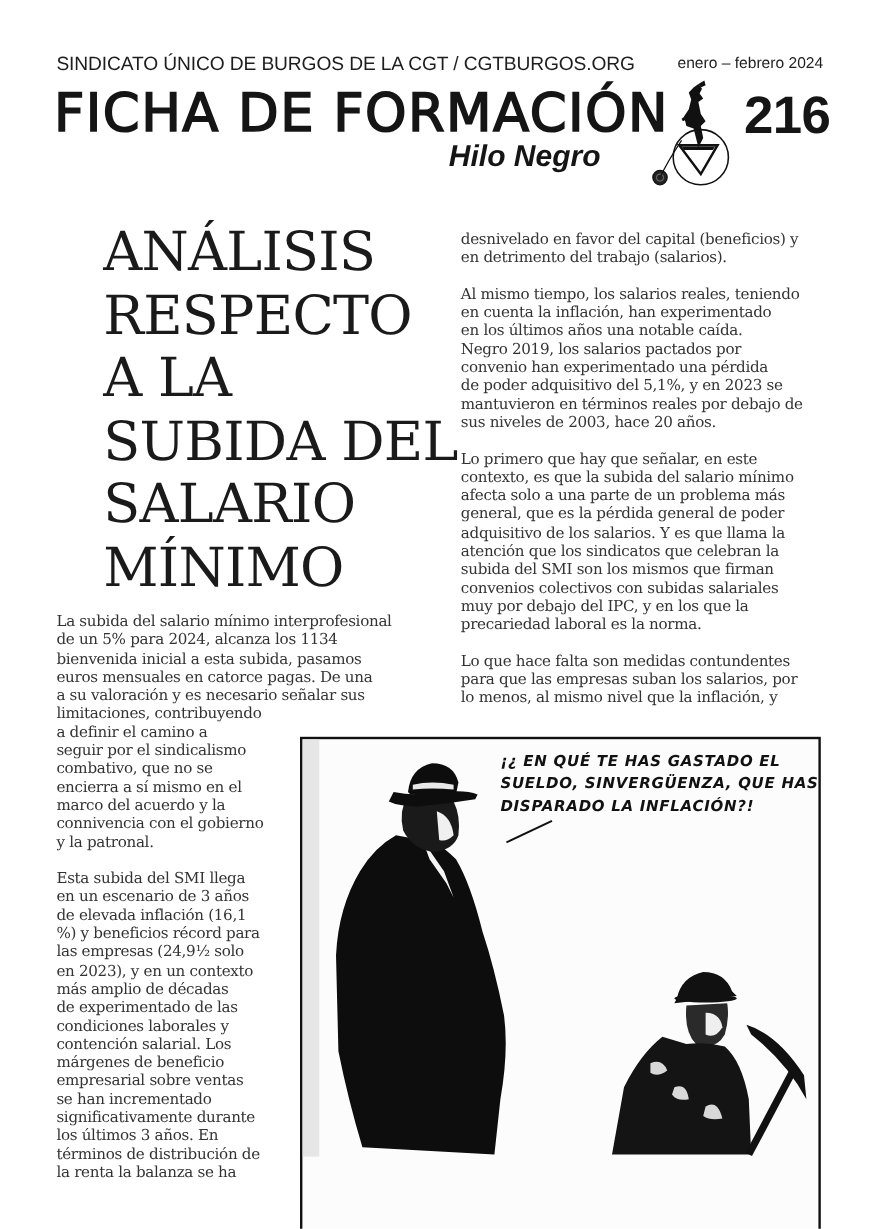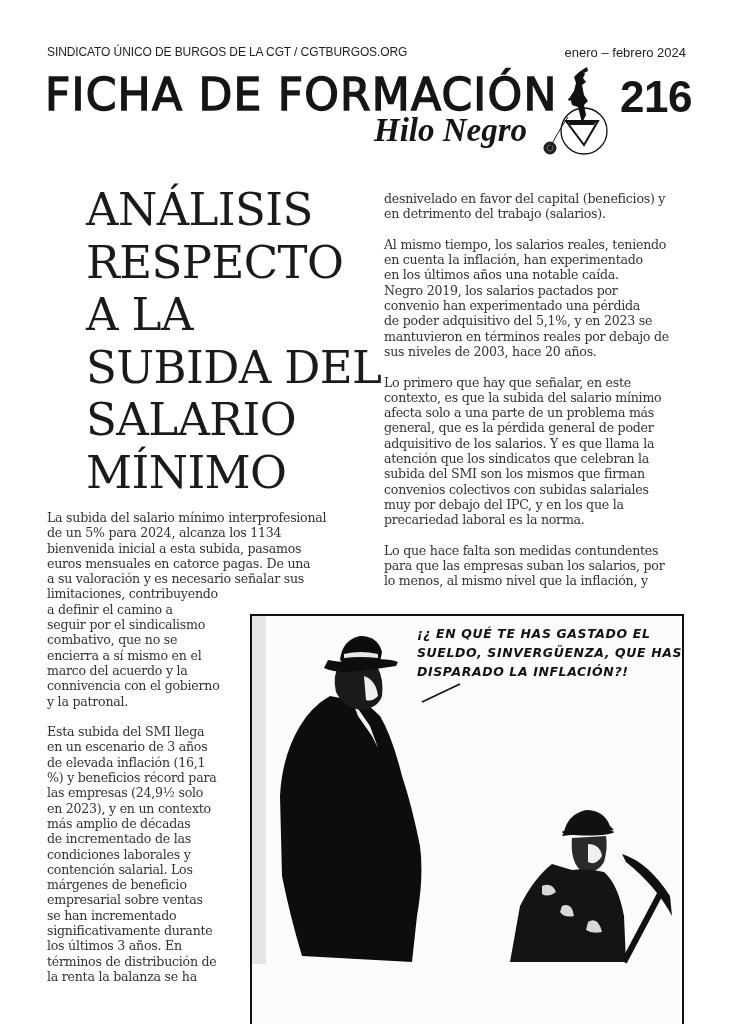--- a/index.html
+++ b/index.html
@@ -1,21 +1,21 @@
 <!DOCTYPE html>
 <html><head>
 <meta charset="utf-8">
 <style>
   html, body { margin: 0; padding: 0; background: #ffffff; }
   body { width: 730px; height: 1024px; position: relative; overflow: hidden; font-family: "DejaVu Serif", serif; color: #2b2b2b; }
   .abs { position: absolute; }
-  .org-line { left: 47px; top: 45px; font-family: "Liberation Sans", sans-serif; font-size: 12px; color: #1e1e1e; letter-spacing: -0.1px; white-space: nowrap; }
+  .org-line { left: 47px; top: 45px; font-family: "Liberation Sans", sans-serif; font-size: 16px; color: #1e1e1e; letter-spacing: -0.1px; white-space: nowrap; }
   .date-line { right: 44px; top: 45px; font-family: "Liberation Sans", sans-serif; font-size: 13px; color: #1e1e1e; white-space: nowrap; }
   .masthead { left: 45px; top: 70px; font-family: "DejaVu Sans", sans-serif; font-weight: 400; font-size: 44px; letter-spacing: 1.2px; color: #151515; white-space: nowrap; line-height: 50px; transform: scaleX(1.0); text-align: center; -webkit-text-stroke: 1.4px #151515; }
-  .subtitle { left: 374px; top: 115px; font-family: Liberation Serif, serif; font-weight: bold; font-style: italic; font-size: 33px; color: #151515; white-space: nowrap; line-height: 30px; }
+  .subtitle { left: 374px; top: 115px; font-family: Liberation Sans, sans-serif; font-weight: bold; font-style: italic; font-size: 25px; color: #151515; white-space: nowrap; line-height: 30px; }
   .issue { left: 620px; top: 72px; font-family: "Liberation Sans", sans-serif; font-weight: bold; font-size: 44px; color: #151515; line-height: 50px; letter-spacing: -0.5px; }
   .logo { left: 538px; top: 65px; width: 80px; height: 92px; }
   .headline { left: 47px; top: 184px; width: 310px; font-family: "DejaVu Serif", serif; font-size: 45px; line-height: 52.5px; color: #1a1a1a; letter-spacing: -0.6px; margin-left: 39px; }
   .headline div { white-space: nowrap; }
   .body-col { font-family: "DejaVu Serif", serif; font-size: 12.6px; line-height: 15.3px; color: #333333; }
   .body-col .ln { white-space: nowrap; display: block; letter-spacing: -0.25px; }
   .body-col .gap { height: 15.3px; }
   .left-col { left: 47px; top: 510px; }
   .right-col { left: 384px; top: 191px; }
   .cartoon { left: 250px; top: 614px; width: 434px; height: 452px; border: 2.5px solid #111; background: #fcfcfc; box-sizing: border-box; overflow: hidden; }
@@ -79,21 +79,21 @@
   </div>
   <div class="gap"></div>
   <div>
     <span class="ln">Esta subida del SMI llega</span>
     <span class="ln">en un escenario de 3 años</span>
     <span class="ln">de elevada inflación (16,1</span>
     <span class="ln">%)  y beneficios récord para</span>
     <span class="ln">las empresas (24,9½ solo</span>
     <span class="ln">en 2023), y en un contexto</span>
     <span class="ln">más amplio de décadas</span>
-    <span class="ln">de incrementado de las</span>
+    <span class="ln">de experimentado de las</span>
     <span class="ln">condiciones laborales y</span>
     <span class="ln">contención salarial. Los</span>
     <span class="ln">márgenes de beneficio</span>
     <span class="ln">empresarial sobre ventas</span>
     <span class="ln">se han incrementado</span>
     <span class="ln">significativamente durante</span>
     <span class="ln">los últimos 3 años. En</span>
     <span class="ln">términos de distribución de</span>
     <span class="ln">la renta  la balanza se ha</span>
   </div>

